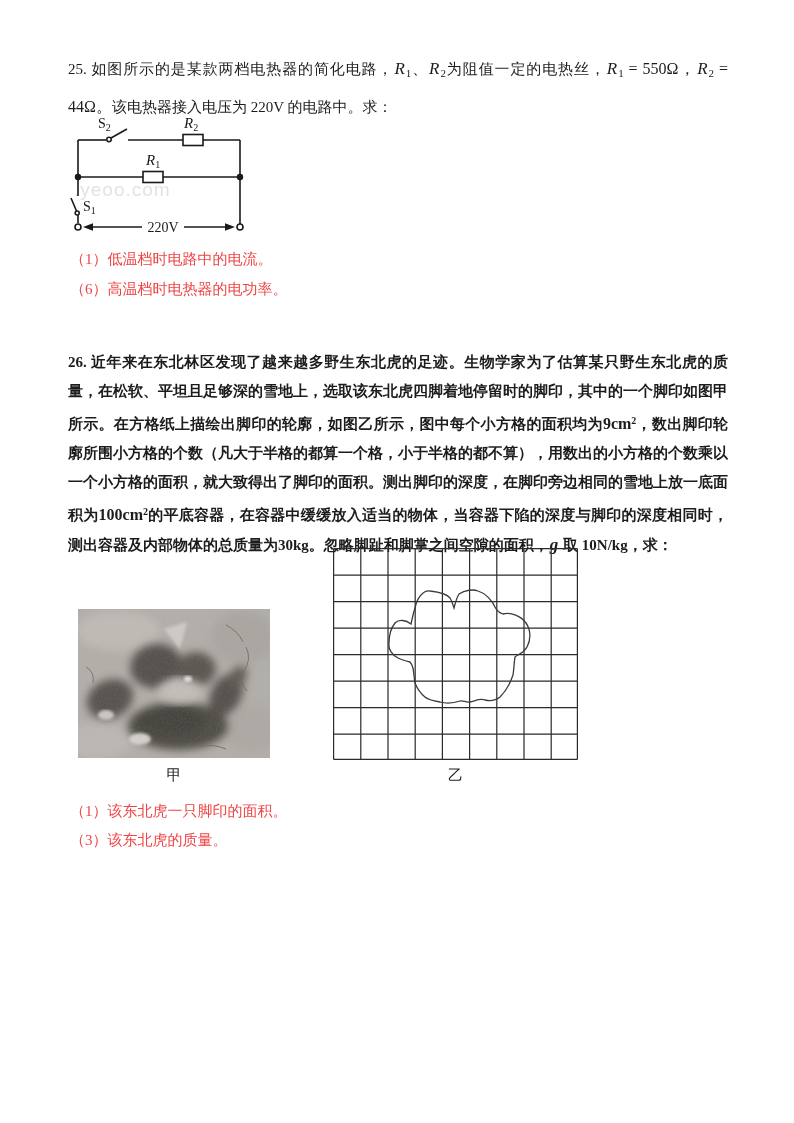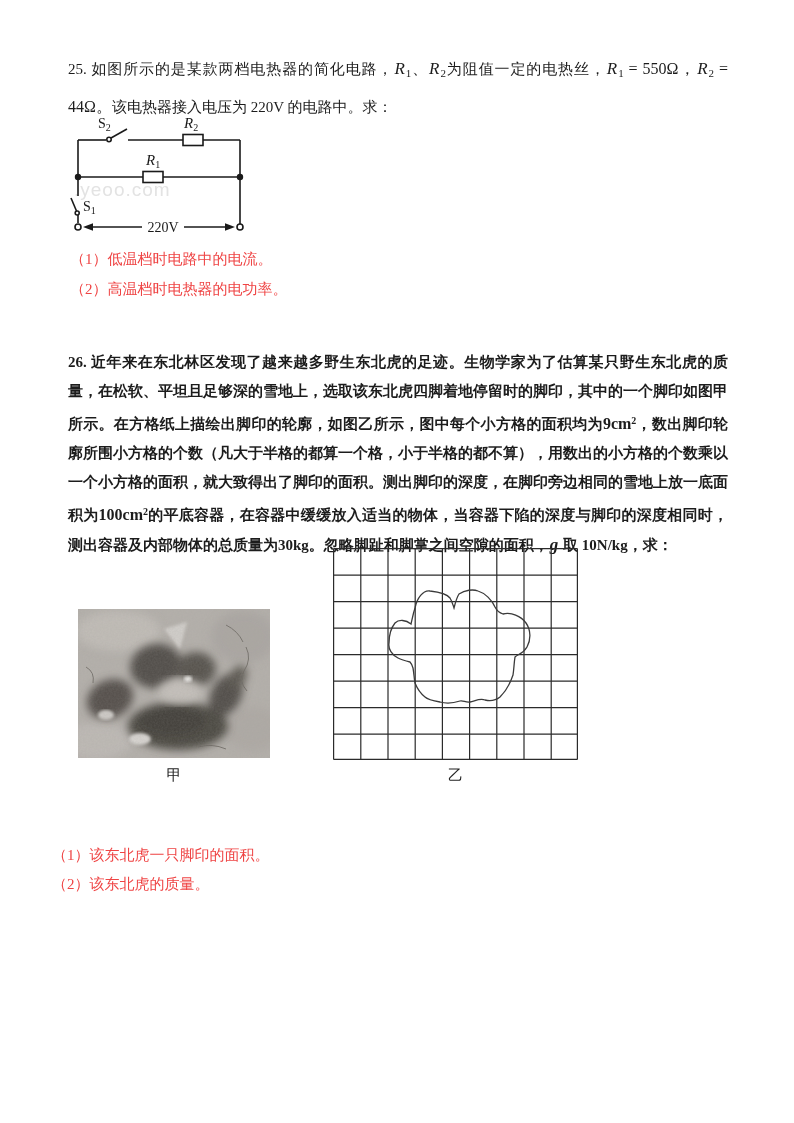--- a/index.html
+++ b/index.html
@@ -3,21 +3,21 @@
 <meta charset="utf-8">
 <style>
   html,body{margin:0;padding:0;background:#ffffff;}
   .page{position:relative;width:794px;height:1004px;background:#ffffff;overflow:hidden;
         font-family:"Liberation Serif","DejaVu Serif",serif;color:#1c1c1c;}
   .para{position:absolute;text-align:justify;font-size:15px;line-height:29px;color:#1c1c1c;}
   #q25-para{left:68px;top:52px;width:660px;line-height:33px;}
   #q26-para{left:68px;top:348px;width:660px;line-height:29px;font-weight:bold;}
   .items{position:absolute;font-size:15px;color:#ef4444;}
   #q25-items{left:70px;top:244px;line-height:30px;}
-  #q26-items{left:52px;top:797px;line-height:29px;margin-top:44px;}
+  #q26-items{left:70px;top:797px;line-height:29px;}
   .mvar{font-family:"Liberation Serif","DejaVu Serif",serif;font-style:italic;font-size:17px;margin:0 1px;}
   .msub{font-family:"Liberation Serif","DejaVu Serif",serif;font-style:normal;font-size:11px;vertical-align:-3px;}
   .mnum{font-family:"Liberation Serif","DejaVu Serif",serif;font-size:16px;}
   .msup{font-size:10px;vertical-align:5px;}
   .watermark{position:absolute;left:74px;top:179px;font-size:19px;color:#e3e3e3;
              font-family:"Liberation Sans",sans-serif;letter-spacing:1px;}
   #circuit-svg{position:absolute;left:62px;top:112px;}
   #photo-svg{position:absolute;left:78px;top:609px;}
   #grid-svg{position:absolute;left:333px;top:548px;}
   .fig-label{position:absolute;font-size:15px;color:#222;text-align:center;}
@@ -63,21 +63,21 @@
     <polygon points="173,115 163,111.2 163,118.8" fill="#1a1a1a"></polygon>
     <text x="36" y="16" font-size="14" fill="#1a1a1a"><tspan>S</tspan><tspan font-size="10" dy="3">2</tspan></text>
     <text x="122" y="16" font-size="15" font-style="italic" fill="#1a1a1a"><tspan>R</tspan><tspan font-size="10" dy="3" font-style="normal">2</tspan></text>
     <text x="84" y="53" font-size="15" font-style="italic" fill="#1a1a1a"><tspan>R</tspan><tspan font-size="10" dy="3" font-style="normal">1</tspan></text>
     <text x="21" y="99" font-size="14" fill="#1a1a1a"><tspan>S</tspan><tspan font-size="10" dy="3">1</tspan></text>
     <text x="101" y="120" font-size="14" text-anchor="middle" fill="#1a1a1a">220V</text>
   </svg>
 
   <div class="items" id="q25-items">
     <div>（1）低温档时电路中的电流。</div>
-    <div>（2）高温档时电热器的电功率。</div>
+    <div>（6）高温档时电热器的电功率。</div>
   </div>
 
   <div class="para" id="q26-para"><span>26. 近年来在东北林区发现了越来越多野生东北虎的足迹。生物学家为了估算某只野生东北虎的质量，在松软、平坦且足够深的雪地上，选取该东北虎四脚着地停留时的脚印，其中的一个脚印如图甲所示。在方格纸上描绘出脚印的轮廓，如图乙所示，图中每个小方格的面积均为</span><span class="mnum">9cm</span><sup class="msup">2</sup><span>，数出脚印轮廓所围小方格的个数（凡大于半格的都算一个格，小于半格的都不算），用数出的小方格的个数乘以一个小方格的面积，就大致得出了脚印的面积。测出脚印的深度，在脚印旁边相同的雪地上放一底面积为</span><span class="mnum">100cm</span><sup class="msup">2</sup><span>的平底容器，在容器中缓缓放入适当的物体，当容器下陷的深度与脚印的深度相同时，测出容器及内部物体的总质量为30kg。忽略脚趾和脚掌之间空隙的面积，</span><span class="mvar">g</span><span> 取 10N/kg，求：</span></div>
 
   <svg id="photo-svg" width="192" height="149" viewBox="0 0 192 149">
     <defs>
       <filter id="ph-blur">
           <feGaussianBlur stdDeviation="4"></feGaussianBlur>
         </filter>
       <filter id="ph-blur2">
@@ -148,17 +148,17 @@
          C73 113 69 112 65 110
          C59 107 55 101 56 95
          C56 88 58 80 62 75
          C66 71 73 72 78 76
          C79 72 80 66 82 60 Z" stroke="#3a3a3a" stroke-width="1.3" fill="none"></path>
   </svg>
   <div class="fig-label" id="label-yi">乙</div>
 
   <div class="items" id="q26-items">
     <div>（1）该东北虎一只脚印的面积。</div>
-    <div>（2）该东北虎的质量。</div>
+    <div>（3）该东北虎的质量。</div>
   </div>
 
 
 </div>
 
 </body></html>

